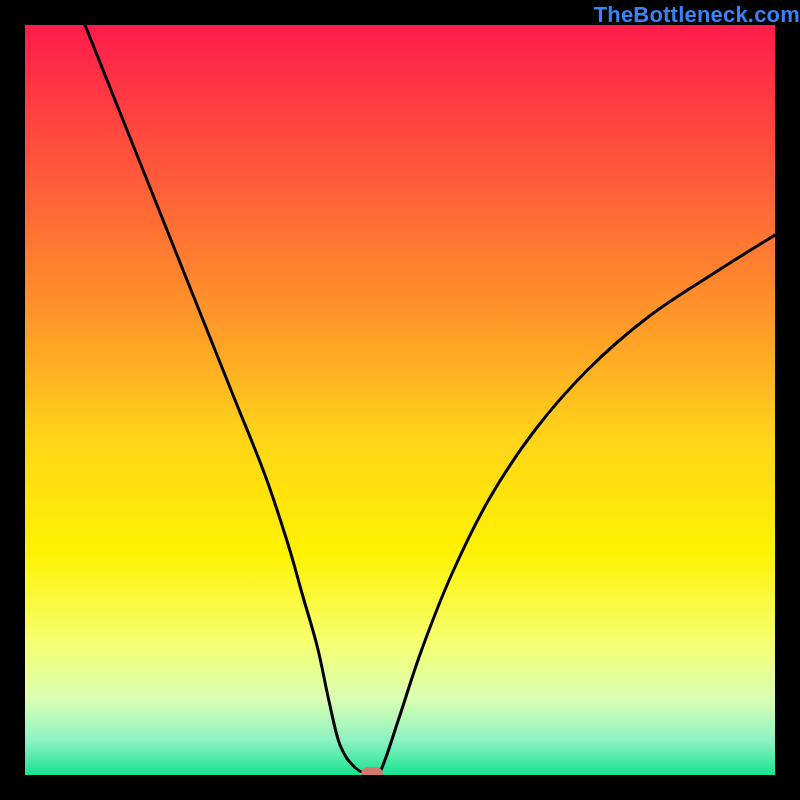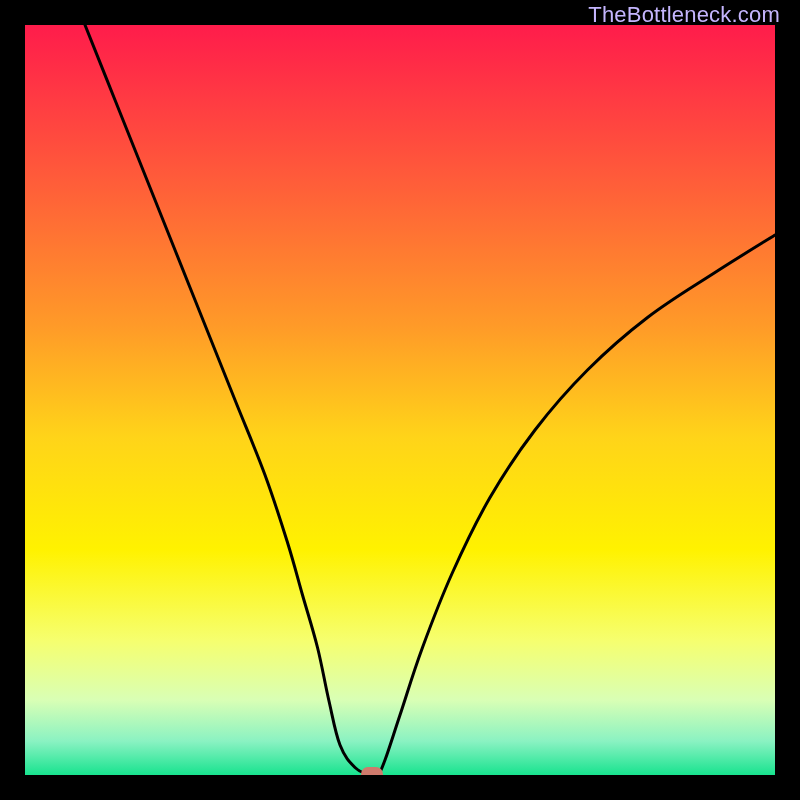--- a/index.html
+++ b/index.html
@@ -31,25 +31,25 @@
     position: absolute;
     inset: 0;
   }
   .curve-svg {
     position: absolute;
     inset: 0;
   }
   .watermark {
     position: absolute;
     top: 2px;
-    right: 20px;
-    color: #c4b5fd;
+    right: 0;
+    color: #3b82f6;
     font-size: 22px;
     letter-spacing: 0.2px;
-    font-weight: 400;
+    font-weight: 700;
   }
   .marker {
     position: absolute;
     width: 22px;
     height: 14px;
     border-radius: 8px;
     background: #cf7a6c;
     transform: translate(-50%, -50%);
   }
 </style>

